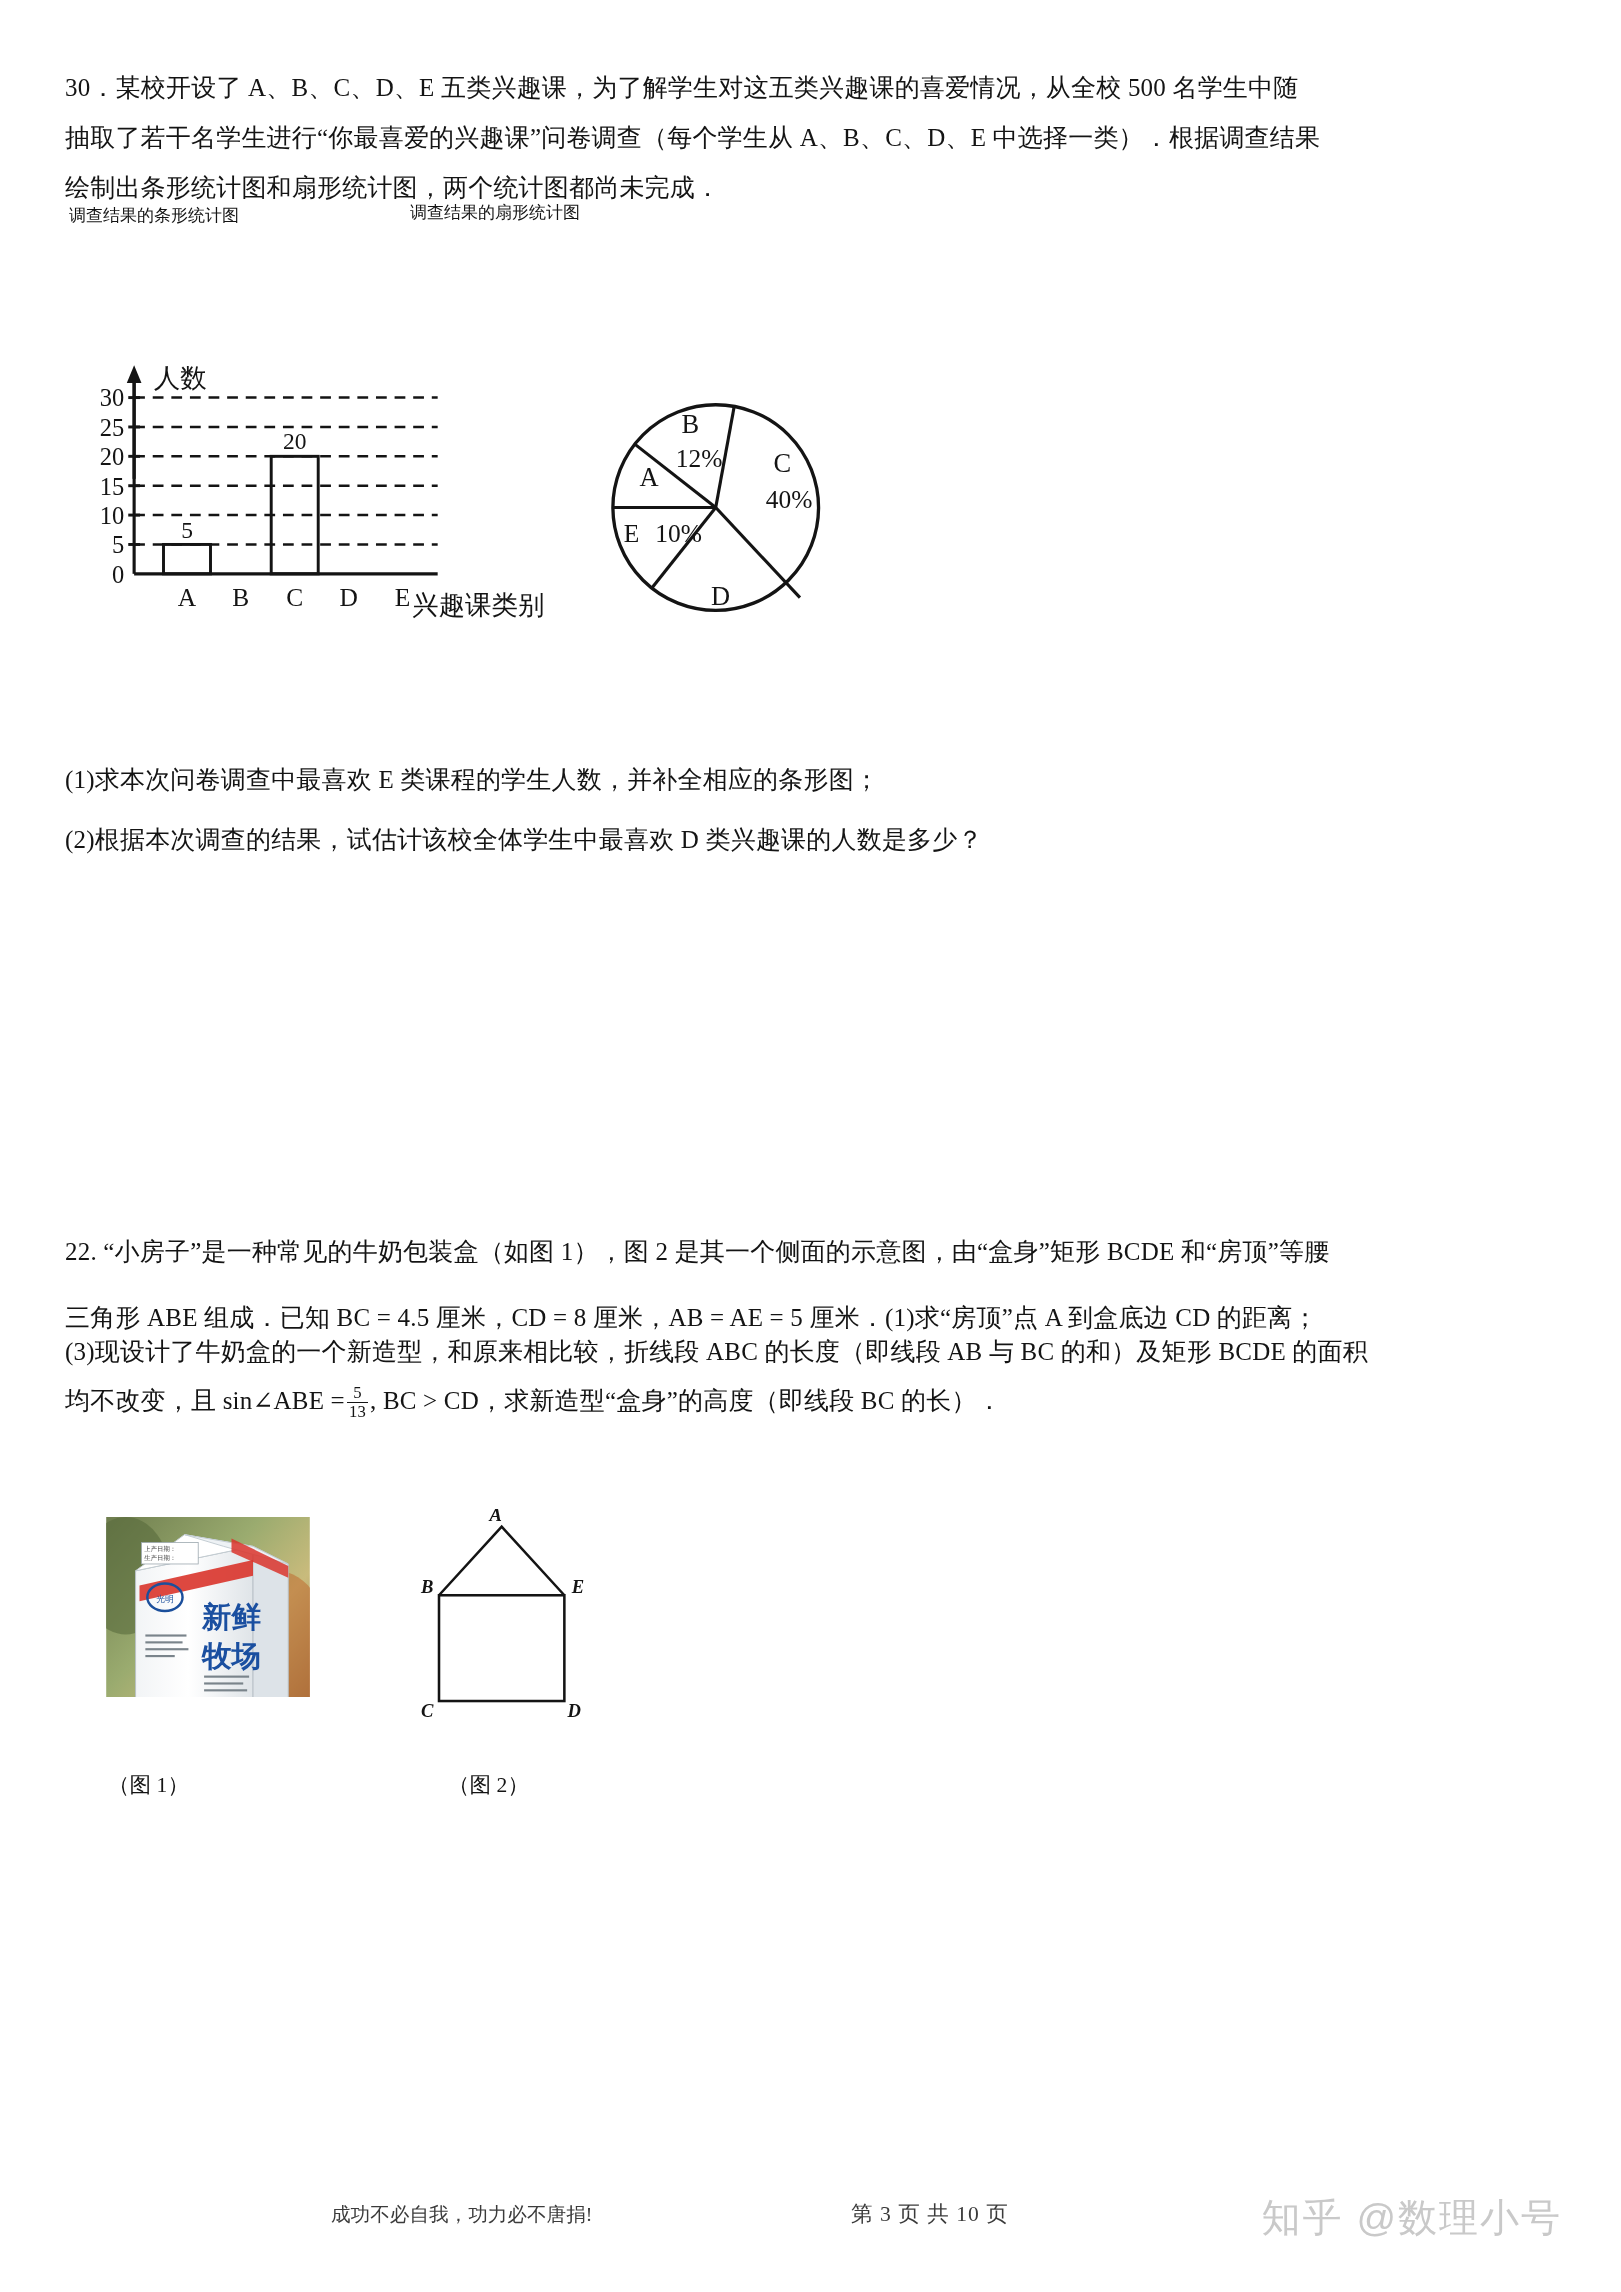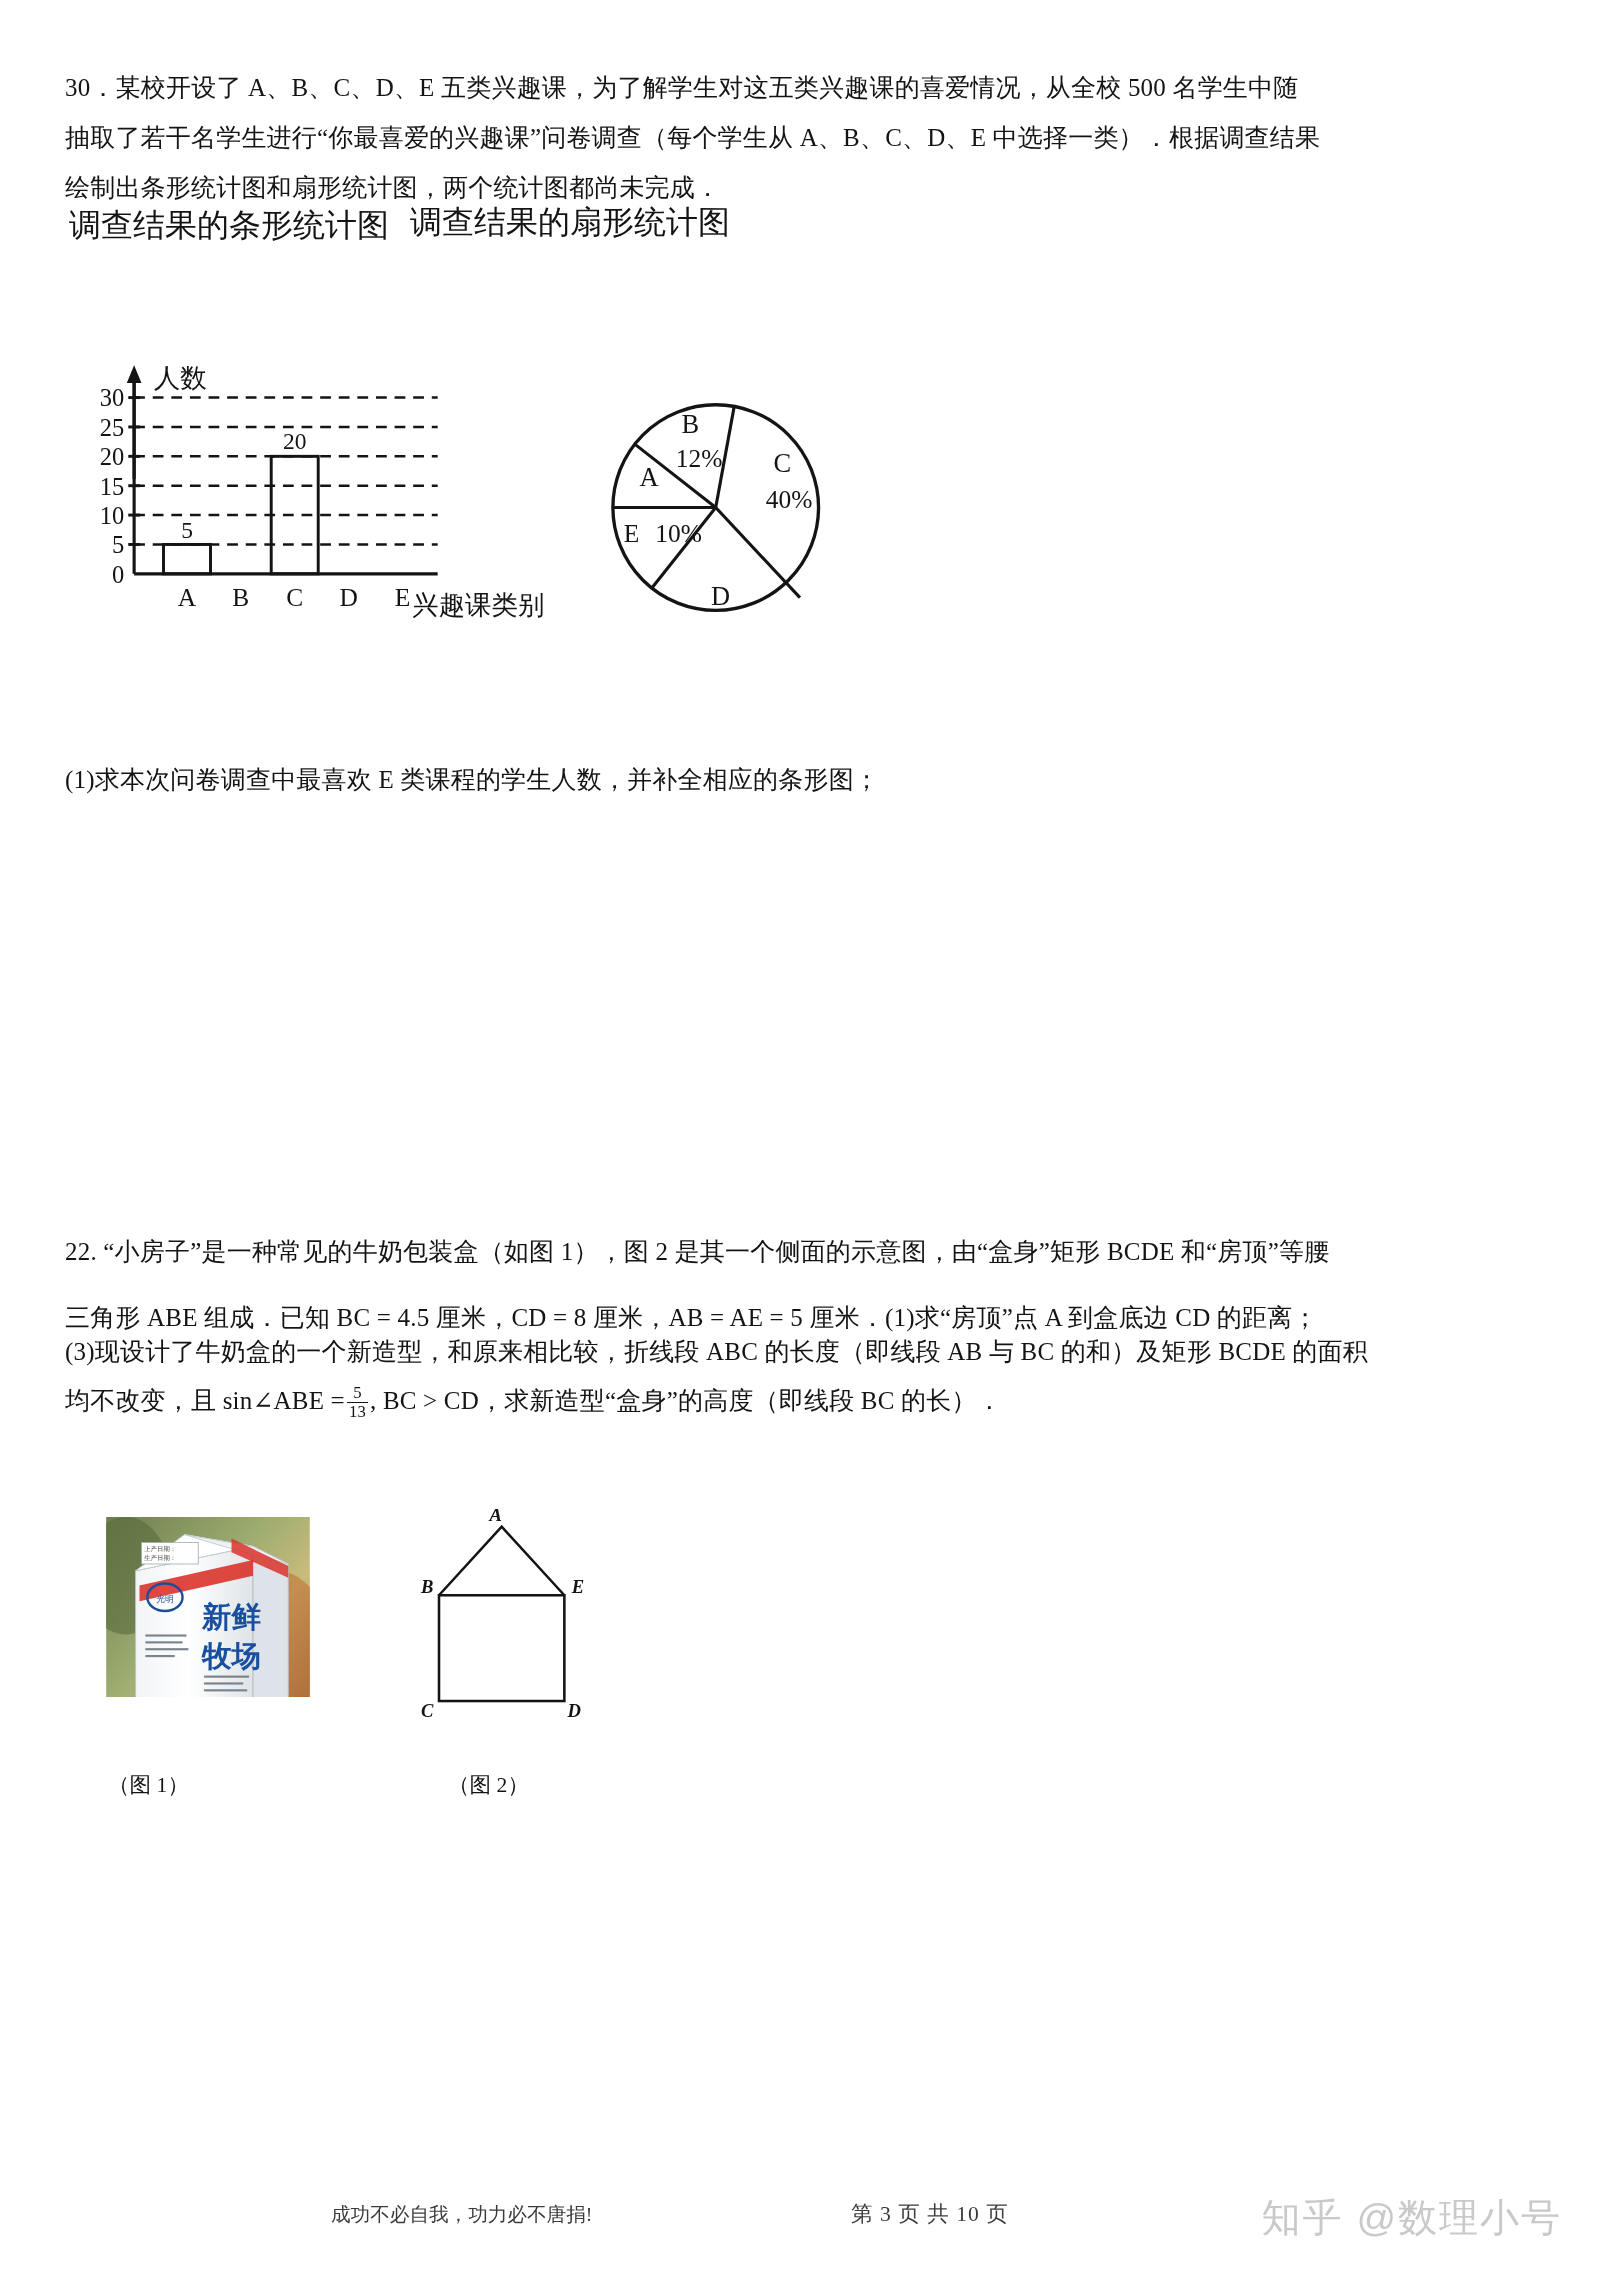--- a/index.html
+++ b/index.html
@@ -29,21 +29,21 @@
     font-size: 25px;
     line-height: 29px;
     letter-spacing: 0.2px;
     white-space: nowrap;
     color: #141414;
   }
 
   
   .chart-title {
     position: absolute;
-    font-size: 32px;
+    font-size: 17px;
     white-space: nowrap;
     color: #141414;
   }
 
   
   #bar-chart {
     position: absolute;
     left: 93px;
     top: 363px;
     width: 470px;
@@ -219,20 +219,21 @@
 
         <text x="24" y="163" font-size="26">E</text>
         <text x="72" y="163" font-size="26">10%</text>
 
         <text x="115" y="228" font-size="27">D</text>
       </g>
     </svg>
   </div>
 
   <div class="qline" style="left:65px; top:765px;">(1)求本次问卷调查中最喜欢 E 类课程的学生人数，并补全相应的条形图；</div>
+  <div class="qline" style="left:65px; top:825px;">(2)根据本次调查的结果，试估计该校全体学生中最喜欢 D 类兴趣课的人数是多少？</div>
 
   <div class="qline" style="left:65px; top:1237px;">22. “小房子”是一种常见的牛奶包装盒（如图 1），图 2 是其一个侧面的示意图，由“盒身”矩形 BCDE 和“房顶”等腰</div>
   <div class="qline" style="left:65px; top:1287px;margin-top:16px;">三角形 ABE 组成．已知 BC = 4.5 厘米，CD = 8 厘米，AB = AE = 5 厘米．(1)求“房顶”点 A 到盒底边 CD 的距离；</div>
   <div class="qline" style="left:65px; top:1337px;">(3)现设计了牛奶盒的一个新造型，和原来相比较，折线段 ABC 的长度（即线段 AB 与 BC 的和）及矩形 BCDE 的面积</div>
 
   <div class="qline" style="left:65px; top:1385px;">
     <span>均不改变，且 sin∠ABE =</span><span class="frac"><span class="num-top">5</span><span class="num-bot">13</span></span><span>, BC &gt; CD，求新造型“盒身”的高度（即线段 BC 的长）．</span>
   </div>
 
   <div id="fig1">

